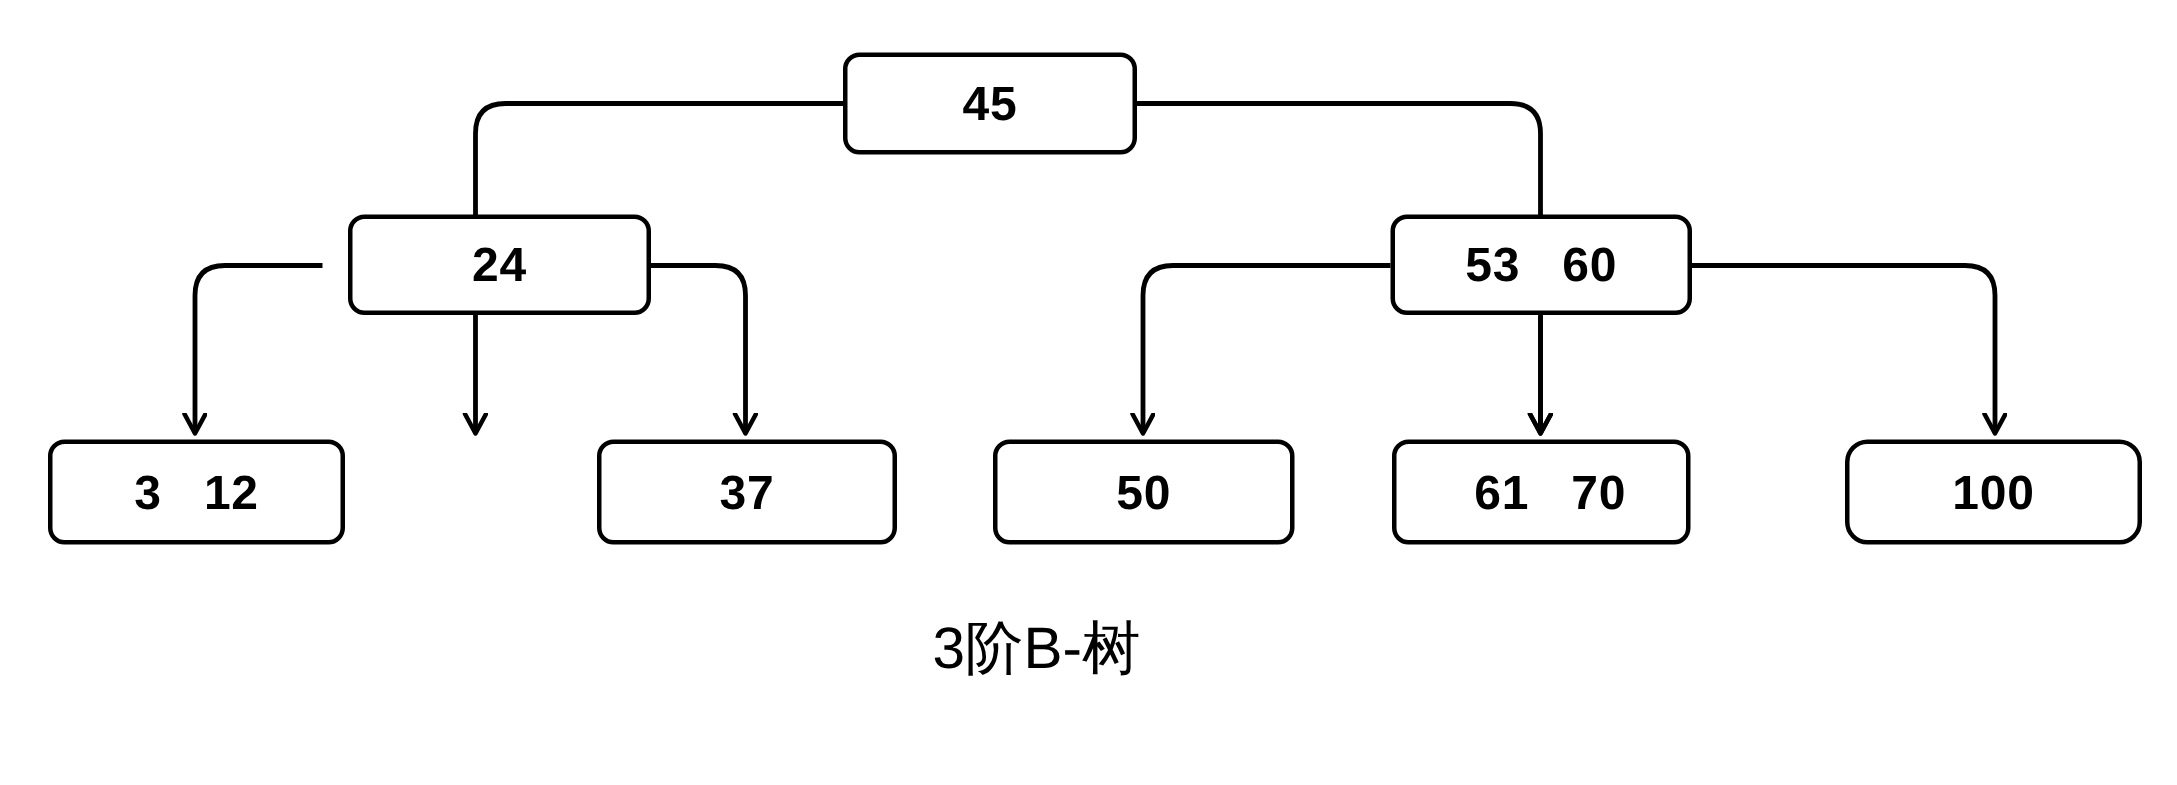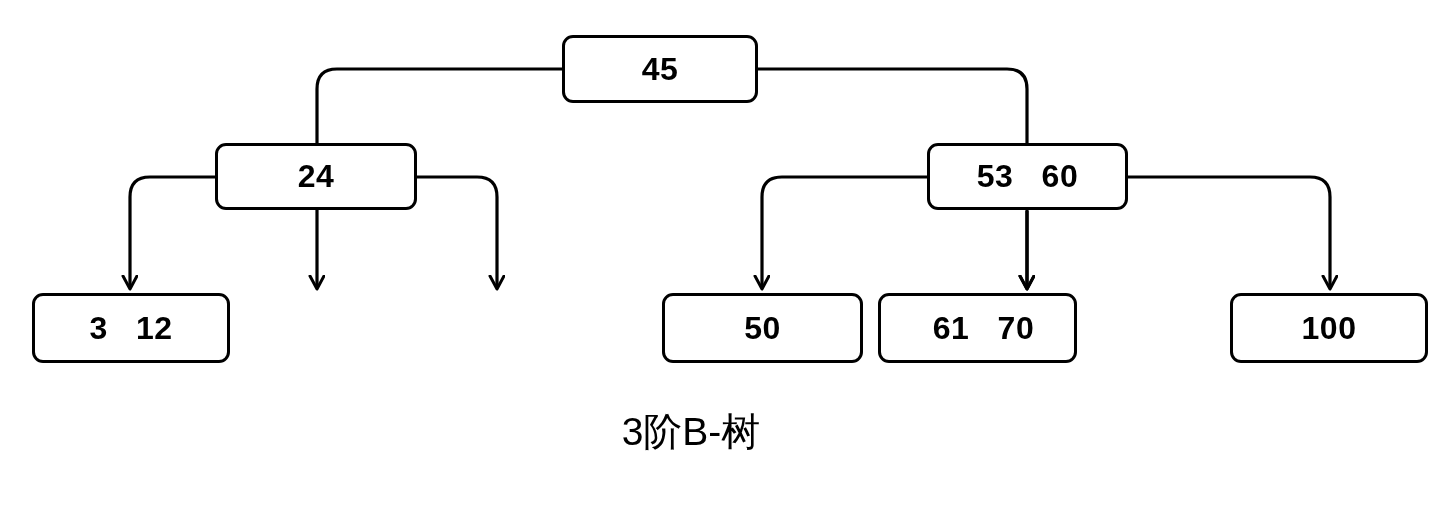--- a/index.html
+++ b/index.html
@@ -65,29 +65,30 @@
     <path fill="none" stroke="#000000" stroke-width="3.2" marker-end="url(#arrow)" d="M758,69 L1007,69 Q1027,69 1027,89 L1027,288"></path>
     <path fill="none" stroke="#000000" stroke-width="3.2" marker-end="url(#arrow)" d="M215,177 L150,177 Q130,177 130,197 L130,288"></path>
     <path fill="none" stroke="#000000" stroke-width="3.2" marker-end="url(#arrow)" d="M417,177 L477,177 Q497,177 497,197 L497,288"></path>
     <path fill="none" stroke="#000000" stroke-width="3.2" marker-end="url(#arrow)" d="M927,177 L782,177 Q762,177 762,197 L762,288"></path>
     <path fill="none" stroke="#000000" stroke-width="3.2" marker-end="url(#arrow)" d="M1027,211 L1027,288"></path>
     <path fill="none" stroke="#000000" stroke-width="3.2" marker-end="url(#arrow)" d="M1128,177 L1310,177 Q1330,177 1330,197 L1330,288"></path>
   </svg>
 
   <div class="tree-node" style="left:562px; top:35px;  width:196px; height:68px;">45</div>
 
-  <div class="tree-node" style="left:215px; top:143px; width:202px; height:67px;">24</div>
+  <div class="tree-node" style="left:232px; top:143px; width:202px; height:67px;">24</div>
 
   <div class="tree-node" style="left:927px; top:143px; width:201px; height:67px;">53   60</div>
 
   <div class="tree-node" style="left:32px;  top:293px; width:198px; height:70px;">3   12</div>
 
+  <div class="tree-node" style="left:398px; top:293px; width:200px; height:70px;">37</div>
 
   <div class="tree-node" style="left:662px; top:293px; width:201px; height:70px;">50</div>
 
-  <div class="tree-node" style="left:878px; top:293px; width:199px; height:70px;padding-left:12px;">61   70</div>
+  <div class="tree-node" style="left:928px; top:293px; width:199px; height:70px;padding-left:12px;">61   70</div>
 
-  <div class="tree-node" style="left:1230px; top:293px; width:198px; height:70px;">100</div>
+  <div class="tree-node" style="left:1230px; top:293px; width:198px; height:70px;border-radius:15px;">100</div>
 
   <div class="caption caption-1">3阶B-树</div>
 
 
 </div>
 
 </body></html>

